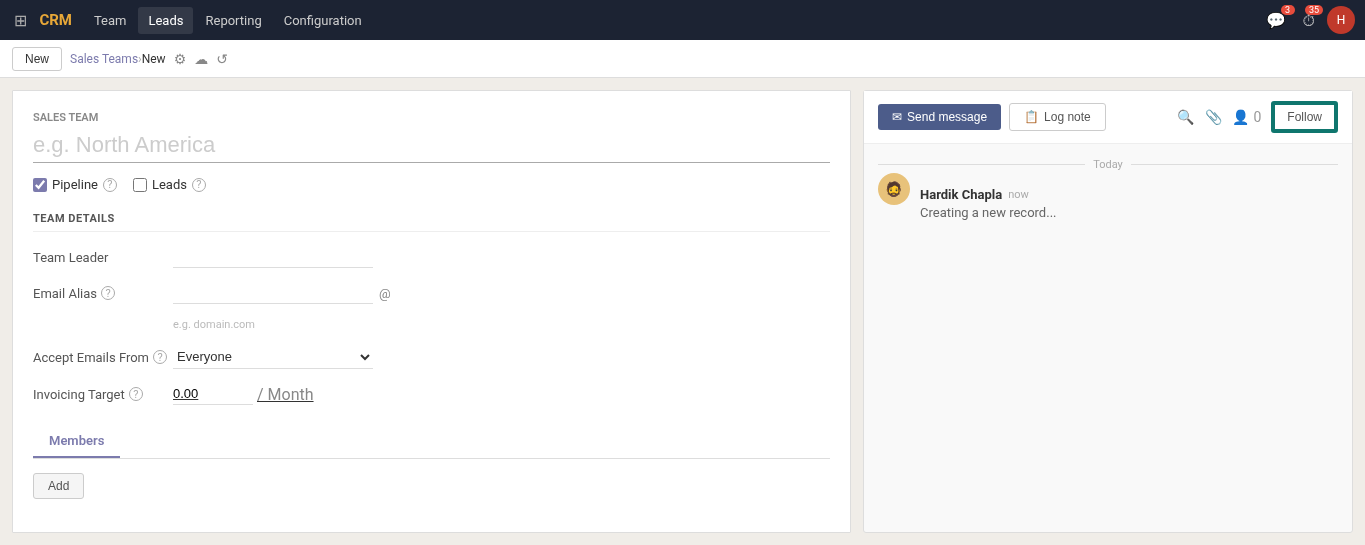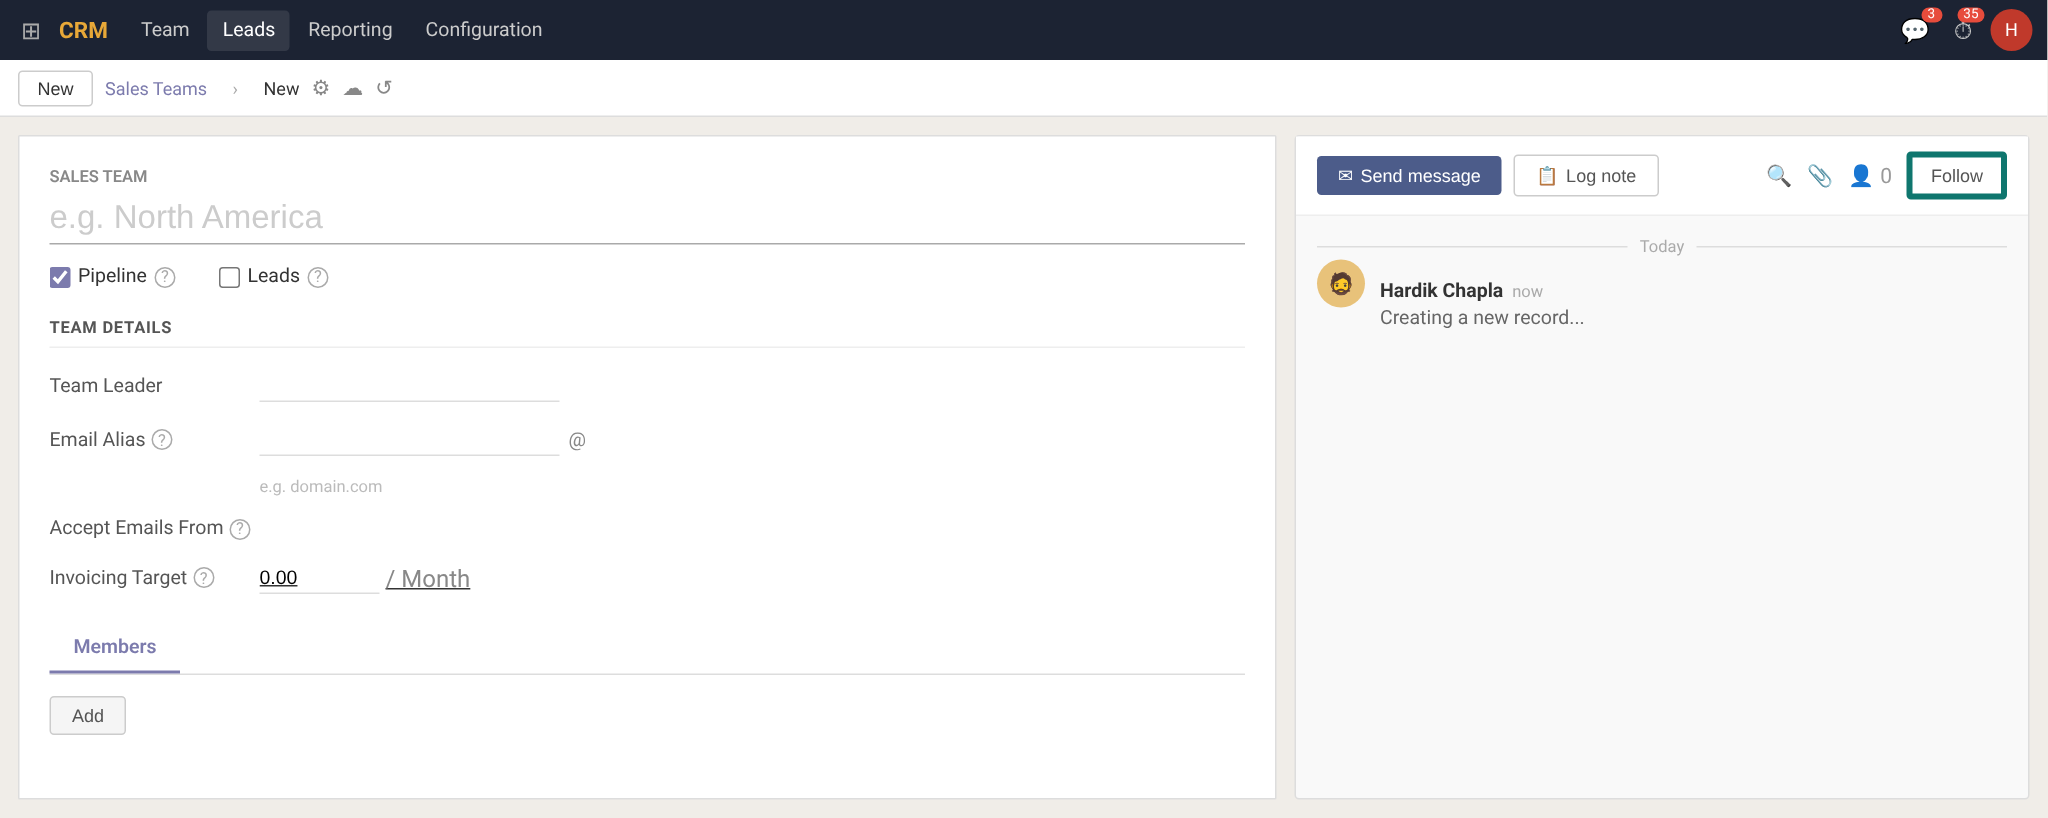--- a/index.html
+++ b/index.html
@@ -94,21 +94,21 @@
       background: #fff;
       padding: 4px 12px;
       font-size: 12px;
       cursor: pointer;
       border-radius: 3px;
       color: #333;
     }
     .breadcrumb {
       display: flex;
       align-items: center;
-      gap: 17px;
+      gap: 0;
       font-size: 12px;
       color: #666;
     }
     .breadcrumb-link {
       color: #7c7bad;
       cursor: pointer;
     }
     .breadcrumb-sep { color: #aaa; }
     .breadcrumb-current { color: #333; font-size: 12px; }
     .toolbar-icons {
@@ -154,21 +154,21 @@
       padding: 4px 0;
       outline: none;
       background: transparent;
       margin-bottom: 14px;
     }
     .sales-team-input::placeholder { color: #ccc; }
 
     .checkboxes-row {
       display: flex;
       align-items: center;
-      gap: 29px;
+      gap: 16px;
       margin-bottom: 20px;
     }
     .checkbox-item {
       display: flex;
       align-items: center;
       gap: 5px;
       font-size: 13px;
     }
     .checkbox-item input[type="checkbox"] {
       accent-color: #7c7bad;
@@ -494,20 +494,25 @@
       </div>
     </div>
     <div class="domain-hint">e.g. domain.com</div>
 
     
     <div class="field-row">
       <div class="field-label">
         <span>Accept Emails From</span>
         <span class="help-icon">?</span>
       </div>
+      <div class="field-value">
+        <select class="select-field">
+          <option>Everyone</option>
+        </select>
+      </div>
     </div>
 
     
     <div class="field-row">
       <div class="field-label">
         <span>Invoicing Target</span>
         <span class="help-icon">?</span>
       </div>
       <div class="invoicing-row">
         <input type="text" class="invoicing-input" value="0.00" style="">

